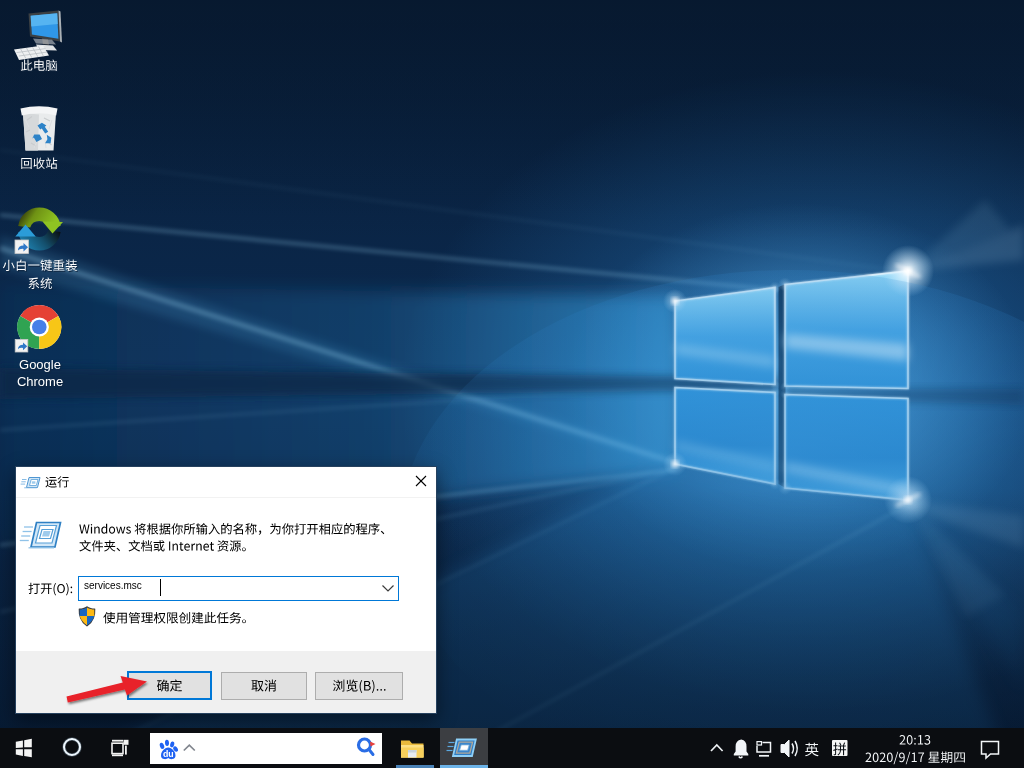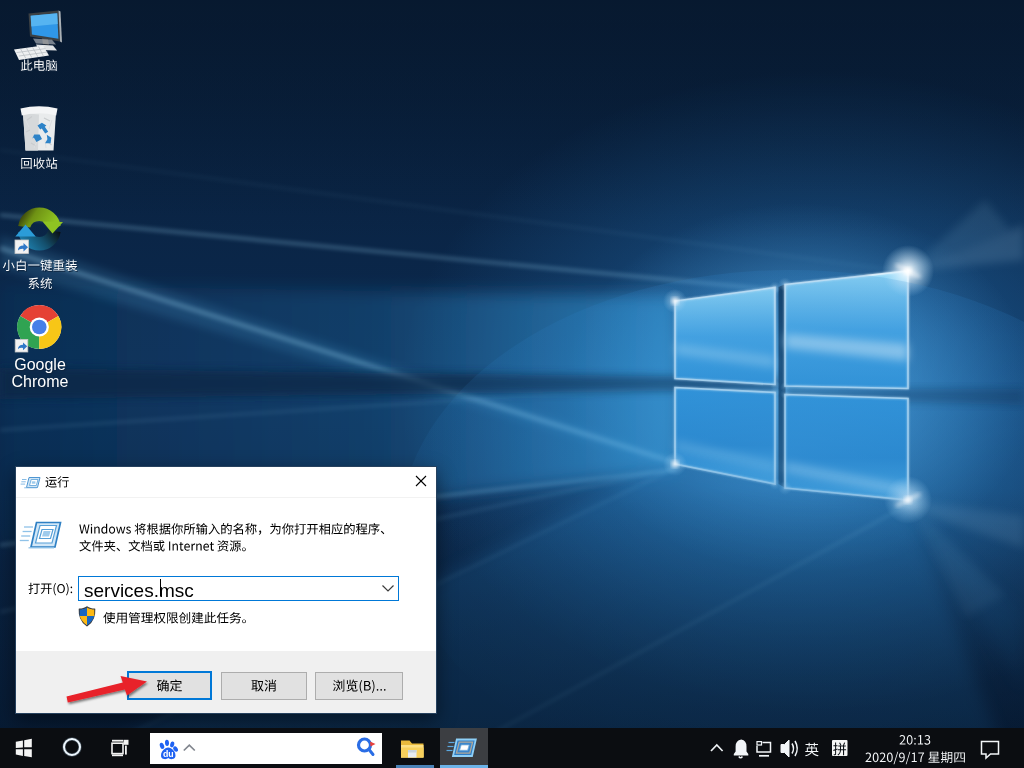--- a/index.html
+++ b/index.html
@@ -200,21 +200,21 @@
 <circle cx="39.3" cy="327" r="22" fill="#fff"></circle>
 <path d="M39.3,327 L20.2,316 A22,22 0 0 1 58.4,316 Z" fill="#e54134"></path>
 <path d="M39.3,327 L20.2,316 A22,22 0 0 0 39.3,349 Z" fill="#30a352"></path>
 <path d="M39.3,327 L39.3,349 A22,22 0 0 0 58.4,316 Z" fill="#f7c617"></path>
 <circle cx="39.3" cy="327" r="9.6" fill="#fff"></circle>
 <circle cx="39.3" cy="327" r="7.3" fill="#477fe8"></circle>
 <rect x="15.2" y="339.4" width="12.6" height="12.6" fill="#f2f2f2" stroke="#c9c9c9" stroke-width="0.8"></rect>
 <path d="M18,349.3 q0,-4.6 5,-4.6 l0,-2.3 4.2,3.9 -4.2,3.9 0,-2.3 q-3.7,-0.3 -5,1.4 Z" fill="#2f78c8"></path>
 </g>
 </svg>
-<div class="abs" style="left:0;top:356px;width:80px;text-align:center;color:#fff;font-size:16px;line-height:17px;text-shadow:1px 1.2px 1px rgba(16,37,61,.95)">Google<br>Chrome</div>
+<div class="abs" style="left:0;top:356px;width:80px;text-align:center;color:#fff;font-size:13px;line-height:17px;text-shadow:1px 1.2px 1px rgba(16,37,61,.95)">Google<br>Chrome</div>
 
 <div class="abs" style="left:15px;top:466px;width:422px;height:248px;background:#fff;border:1px solid #26415e;box-shadow:0 6px 18px rgba(0,0,0,0.45)">
  <div class="abs" style="left:0;top:184px;width:420px;height:62px;background:#f0f0f0"></div>
  <div class="abs" style="left:0;top:30px;width:420px;height:1px;background:#f2f2f2"></div>
 </div>
 
 <svg class="abs" style="left:0;top:0" width="1024" height="768" viewBox="0 0 1024 768">
 <g>
 <polygon points="26.5,487.5 29,477.5 40,477.5 37.5,487.5" fill="#cfe6f7" stroke="#4f96d2" stroke-width="1"></polygon>
 <polygon points="29.5,485.5 31.2,479.5 38,479.5 36.3,485.5" fill="#fff" stroke="#5a9fd8" stroke-width="0.8"></polygon>
@@ -254,21 +254,21 @@
 <path d="M79.8,616 l7.2,0 0,9.3 q-3.6,-2.5 -5.4,-5.2 q-1.3,-2 -1.8,-4.1 Z" fill="#fdb913"></path>
 <path d="M94.2,616 l-7.2,0 0,9.3 q3.6,-2.5 5.4,-5.2 q1.3,-2 1.8,-4.1 Z" fill="#1766c0"></path>
 </g>
 <path d="M110.5 612.0V613.3H107.0V614.2H110.5V615.4H107.4V618.9H110.5C110.4 619.6 110.2 620.3 109.8 620.8C109.1 620.4 108.6 619.8 108.2 619.2L107.4 619.4C107.9 620.2 108.5 620.9 109.2 621.5C108.7 622.0 107.8 622.4 106.6 622.8C106.8 623.0 107.0 623.3 107.2 623.5C108.5 623.2 109.4 622.6 110.0 622.0C111.3 622.8 112.9 623.3 114.7 623.5C114.8 623.3 115.0 622.9 115.2 622.7C113.4 622.5 111.8 622.0 110.6 621.3C111.1 620.6 111.3 619.8 111.4 618.9H114.7V615.4H111.5V614.2H115.1V613.3H111.5V612.0ZM108.3 616.2H110.5V617.5L110.5 618.1H108.3ZM111.5 616.2H113.8V618.1H111.5L111.5 617.5ZM106.5 611.9C105.8 613.8 104.5 615.7 103.3 616.9C103.4 617.1 103.7 617.6 103.8 617.8C104.3 617.3 104.7 616.8 105.2 616.2V623.6H106.1V614.8C106.6 613.9 107.0 613.1 107.4 612.2Z M117.5 612.8V617.4C117.5 619.1 117.4 621.4 116.0 623.0C116.2 623.1 116.6 623.4 116.7 623.6C117.7 622.5 118.1 621.1 118.3 619.6H121.5V623.4H122.4V619.6H125.8V622.2C125.8 622.4 125.8 622.5 125.5 622.5C125.3 622.6 124.4 622.6 123.5 622.5C123.7 622.8 123.8 623.2 123.9 623.4C125.0 623.4 125.8 623.4 126.2 623.3C126.6 623.1 126.8 622.8 126.8 622.2V612.8ZM118.5 613.7H121.5V615.7H118.5ZM125.8 613.7V615.7H122.4V613.7ZM118.5 616.6H121.5V618.7H118.4C118.4 618.3 118.5 617.8 118.5 617.4ZM125.8 616.6V618.7H122.4V616.6Z M130.9 617.0V623.5H131.8V623.1H137.9V623.5H138.8V620.4H131.8V619.5H138.2V617.0ZM137.9 622.3H131.8V621.1H137.9ZM133.7 614.7C133.9 614.9 134.0 615.2 134.1 615.5H129.5V617.5H130.4V616.2H138.8V617.5H139.7V615.5H135.1C135.0 615.1 134.8 614.8 134.6 614.5ZM131.8 617.7H137.3V618.8H131.8ZM130.3 611.9C130.0 613.0 129.4 614.0 128.7 614.7C129.0 614.9 129.4 615.1 129.6 615.2C129.9 614.8 130.3 614.2 130.6 613.6H131.5C131.7 614.1 132.0 614.7 132.1 615.0L132.9 614.8C132.8 614.5 132.6 614.0 132.4 613.6H134.3V612.9H130.9C131.0 612.6 131.1 612.3 131.2 612.0ZM135.6 611.9C135.4 612.8 135.0 613.7 134.4 614.3C134.6 614.4 135.0 614.6 135.2 614.7C135.4 614.4 135.7 614.1 135.9 613.7H136.8C137.2 614.1 137.5 614.7 137.7 615.1L138.5 614.7C138.3 614.4 138.1 614.0 137.8 613.7H140.0V612.9H136.2C136.4 612.7 136.5 612.4 136.6 612.1Z M146.8 615.7H148.7V617.3H146.8ZM149.5 615.7H151.5V617.3H149.5ZM146.8 613.3H148.7V614.9H146.8ZM149.5 613.3H151.5V614.9H149.5ZM144.8 622.2V623.1H153.0V622.2H149.6V620.5H152.6V619.6H149.6V618.1H152.4V612.5H145.9V618.1H148.6V619.6H145.8V620.5H148.6V622.2ZM141.2 621.2 141.5 622.2C142.6 621.8 144.0 621.3 145.4 620.9L145.2 620.0L143.8 620.4V617.3H145.1V616.4H143.8V613.7H145.3V612.8H141.4V613.7H142.9V616.4H141.5V617.3H142.9V620.7C142.3 620.9 141.7 621.1 141.2 621.2Z M164.1 614.0C163.7 616.2 163.0 618.0 162.0 619.5C161.0 618.0 160.5 616.2 160.1 614.0ZM158.7 613.1V614.0H159.2C159.6 616.6 160.3 618.6 161.4 620.2C160.4 621.4 159.3 622.2 158.0 622.7C158.2 622.9 158.5 623.3 158.6 623.5C159.9 622.9 161.0 622.1 162.0 621.0C162.7 621.9 163.7 622.8 164.9 623.6C165.1 623.3 165.3 623.0 165.6 622.8C164.3 622.0 163.3 621.2 162.6 620.2C163.8 618.5 164.8 616.2 165.2 613.2L164.6 613.0L164.4 613.1ZM156.1 611.9V614.6H154.0V615.5H155.8C155.4 617.2 154.5 619.2 153.6 620.3C153.8 620.5 154.1 620.9 154.2 621.2C154.9 620.3 155.6 618.8 156.1 617.2V623.5H157.0V617.1C157.5 617.8 158.3 618.7 158.6 619.2L159.1 618.4C158.8 618.0 157.4 616.4 157.0 616.0V615.5H158.7V614.6H157.0V611.9Z M167.2 612.4V623.5H168.0V613.3H169.8C169.6 614.1 169.2 615.2 168.8 616.1C169.7 617.1 170.0 618.0 170.0 618.7C170.0 619.1 169.9 619.5 169.7 619.6C169.6 619.7 169.5 619.7 169.3 619.7C169.1 619.7 168.9 619.7 168.6 619.7C168.7 619.9 168.8 620.3 168.8 620.5C169.1 620.5 169.4 620.5 169.7 620.5C169.9 620.5 170.1 620.4 170.3 620.3C170.7 620.0 170.8 619.5 170.8 618.8C170.8 618.0 170.6 617.1 169.7 616.0C170.1 615.0 170.6 613.8 170.9 612.8L170.3 612.4L170.2 612.4ZM176.2 615.6V617.2H172.5V615.6ZM176.2 614.8H172.5V613.3H176.2ZM171.5 623.5C171.8 623.3 172.2 623.2 174.8 622.5C174.7 622.3 174.7 621.9 174.7 621.6L172.5 622.2V618.0H173.7C174.3 620.5 175.5 622.5 177.5 623.4C177.7 623.2 177.9 622.8 178.2 622.6C177.2 622.2 176.3 621.5 175.7 620.6C176.4 620.2 177.2 619.6 177.9 619.1L177.3 618.4C176.8 618.9 176.0 619.5 175.3 619.9C175.0 619.3 174.7 618.7 174.5 618.0H177.1V612.5H171.6V621.8C171.6 622.4 171.3 622.6 171.1 622.7C171.3 622.9 171.5 623.3 171.5 623.5Z M189.2 612.1V622.2C189.2 622.5 189.1 622.6 188.8 622.6C188.6 622.6 187.8 622.6 186.9 622.6C187.0 622.8 187.2 623.2 187.2 623.5C188.4 623.5 189.1 623.4 189.5 623.3C189.9 623.1 190.1 622.9 190.1 622.2V612.1ZM186.7 613.4V620.4H187.6V613.4ZM180.4 616.5V621.9C180.4 623.1 180.8 623.3 182.0 623.3C182.3 623.3 184.0 623.3 184.3 623.3C185.5 623.3 185.7 622.8 185.9 621.1C185.6 621.0 185.2 620.9 185.0 620.7C185.0 622.2 184.9 622.5 184.3 622.5C183.9 622.5 182.4 622.5 182.1 622.5C181.4 622.5 181.3 622.4 181.3 621.9V617.4H184.0C183.9 618.9 183.8 619.5 183.7 619.7C183.6 619.8 183.5 619.8 183.3 619.8C183.1 619.8 182.7 619.8 182.2 619.8C182.4 620.0 182.5 620.3 182.5 620.6C183.0 620.6 183.5 620.6 183.7 620.6C184.0 620.5 184.2 620.5 184.4 620.3C184.7 619.9 184.9 619.1 185.0 616.9C185.0 616.8 185.0 616.5 185.0 616.5ZM182.5 611.9C181.9 613.6 180.5 615.3 178.9 616.5C179.2 616.6 179.5 616.9 179.6 617.1C180.9 616.1 182.0 614.9 182.8 613.5C183.8 614.6 184.8 615.9 185.4 616.7L186.1 616.1C185.5 615.2 184.2 613.8 183.2 612.7L183.4 612.2Z M196.2 613.0V613.7H198.5V614.7H195.4V615.4H198.5V616.4H196.1V617.2H198.5V618.2H196.0V618.9H198.5V619.9H195.4V620.6H198.5V621.9H199.4V620.6H203.0V619.9H199.4V618.9H202.5V618.2H199.4V617.2H202.2V615.4H203.1V614.7H202.2V613.0H199.4V611.9H198.5V613.0ZM199.4 615.4H201.4V616.4H199.4ZM199.4 614.7V613.7H201.4V614.7ZM192.4 617.5C192.4 617.4 192.7 617.2 192.9 617.1H194.5C194.3 618.3 194.0 619.2 193.7 620.1C193.4 619.6 193.1 618.9 192.9 618.2L192.2 618.4C192.5 619.5 192.9 620.3 193.3 620.9C192.9 621.7 192.3 622.4 191.7 622.9C191.9 623.0 192.2 623.3 192.4 623.5C193.0 623.0 193.5 622.4 193.9 621.6C195.3 622.9 197.1 623.2 199.4 623.2H203.0C203.0 622.9 203.2 622.5 203.3 622.3C202.7 622.3 199.9 622.3 199.4 622.3C197.3 622.3 195.6 622.1 194.3 620.8C194.9 619.7 195.2 618.2 195.4 616.4L194.9 616.3L194.7 616.3H193.6C194.2 615.4 194.9 614.2 195.5 612.9L194.9 612.6L194.6 612.7H192.0V613.5H194.2C193.7 614.7 193.1 615.7 192.8 616.0C192.6 616.4 192.3 616.7 192.0 616.8C192.2 617.0 192.3 617.4 192.4 617.5Z M204.4 622.3 204.5 623.3C206.1 623.0 208.4 622.6 210.6 622.2L210.5 621.3L208.7 621.6V616.7H210.5V615.8H208.7V611.9H207.7V621.8L206.3 622.0V614.5H205.4V622.2ZM211.1 611.9V621.4C211.1 622.7 211.4 623.1 212.6 623.1C212.9 623.1 214.3 623.1 214.5 623.1C215.7 623.1 215.9 622.4 216.0 620.4C215.8 620.3 215.4 620.1 215.1 619.9C215.1 621.7 215.0 622.2 214.5 622.2C214.2 622.2 213.0 622.2 212.7 622.2C212.2 622.2 212.1 622.1 212.1 621.4V617.5C213.3 616.9 214.6 616.1 215.6 615.4L214.8 614.7C214.2 615.3 213.1 615.9 212.1 616.5V611.9Z M220.7 622.1V623.0H228.3V622.1H224.9V618.2H228.5V617.3H224.9V613.8C226.1 613.6 227.1 613.3 228.0 613.0L227.3 612.2C225.7 612.8 223.0 613.3 220.6 613.6C220.7 613.8 220.9 614.2 220.9 614.4C221.9 614.3 223.0 614.1 224.0 614.0V617.3H220.2V618.2H224.0V622.1ZM220.1 611.9C219.3 613.9 218.0 615.8 216.7 617.1C216.9 617.3 217.2 617.8 217.3 618.0C217.8 617.5 218.3 616.9 218.7 616.3V623.5H219.7V614.9C220.2 614.0 220.7 613.1 221.0 612.2Z M234.6 617.7C234.6 618.2 234.5 618.6 234.4 618.9H230.6V619.8H234.1C233.4 621.4 232.0 622.2 229.7 622.7C229.9 622.9 230.1 623.3 230.2 623.5C232.7 622.9 234.3 621.8 235.1 619.8H238.9C238.7 621.4 238.5 622.2 238.2 622.4C238.0 622.6 237.9 622.6 237.6 622.6C237.3 622.6 236.5 622.6 235.7 622.5C235.9 622.7 236.0 623.1 236.0 623.3C236.8 623.4 237.5 623.4 237.9 623.4C238.3 623.3 238.6 623.3 238.9 623.0C239.4 622.6 239.6 621.7 239.9 619.4C239.9 619.2 240.0 618.9 240.0 618.9H235.4C235.5 618.6 235.5 618.2 235.6 617.8ZM238.4 614.0C237.6 614.8 236.6 615.4 235.4 615.9C234.4 615.4 233.6 614.9 233.1 614.2L233.3 614.0ZM233.8 611.9C233.2 613.0 231.9 614.3 230.1 615.2C230.3 615.4 230.6 615.7 230.7 615.9C231.4 615.6 231.9 615.2 232.5 614.7C233.0 615.3 233.6 615.8 234.3 616.2C232.8 616.7 231.2 617.0 229.6 617.2C229.7 617.4 229.9 617.8 230.0 618.0C231.8 617.8 233.7 617.4 235.4 616.7C236.9 617.3 238.6 617.7 240.6 617.9C240.7 617.6 240.9 617.2 241.1 617.0C239.4 616.9 237.8 616.7 236.5 616.3C237.9 615.6 239.1 614.7 239.9 613.6L239.3 613.2L239.1 613.2H234.0C234.3 612.8 234.6 612.5 234.8 612.1Z M244.0 619.4C243.0 619.4 242.1 620.3 242.1 621.3C242.1 622.4 243.0 623.3 244.0 623.3C245.1 623.3 246.0 622.4 246.0 621.3C246.0 620.3 245.1 619.4 244.0 619.4ZM244.0 622.6C243.4 622.6 242.8 622.1 242.8 621.3C242.8 620.6 243.4 620.1 244.0 620.1C244.8 620.1 245.3 620.6 245.3 621.3C245.3 622.1 244.8 622.6 244.0 622.6Z" fill="#000000"></path>
 <path d="M163.7 679.5C163.1 681.1 162.1 682.6 161.0 683.6C161.2 683.8 161.5 684.2 161.6 684.4C161.8 684.2 162.1 683.9 162.3 683.7V686.4C162.3 687.8 162.1 689.7 160.9 691.0C161.1 691.1 161.5 691.4 161.6 691.6C162.5 690.7 162.8 689.5 163.0 688.4H164.9V691.1H165.7V688.4H167.6V690.4C167.6 690.5 167.6 690.6 167.4 690.6C167.3 690.6 166.7 690.6 166.2 690.6C166.3 690.8 166.4 691.2 166.4 691.4C167.2 691.4 167.8 691.4 168.1 691.3C168.4 691.1 168.6 690.9 168.6 690.4V682.9H166.2C166.6 682.3 167.1 681.6 167.4 681.0L166.8 680.6L166.6 680.7H164.2C164.3 680.4 164.4 680.1 164.5 679.8ZM164.9 687.5H163.1C163.2 687.1 163.2 686.7 163.2 686.4V686.0H164.9ZM165.7 687.5V686.0H167.6V687.5ZM164.9 685.2H163.2V683.7H164.9ZM165.7 685.2V683.7H167.6V685.2ZM162.9 682.9H162.9C163.2 682.5 163.5 682.0 163.8 681.5H166.1C165.8 682.0 165.5 682.5 165.1 682.9ZM157.2 680.3V681.2H158.8C158.4 683.2 157.9 685.0 157.0 686.2C157.1 686.5 157.3 687.0 157.4 687.3C157.6 687.0 157.9 686.6 158.1 686.2V690.9H158.9V689.9H161.2V684.3H158.9C159.2 683.3 159.5 682.2 159.7 681.2H161.6V680.3ZM158.9 685.2H160.4V689.0H158.9Z M172.4 685.6C172.1 687.9 171.4 689.8 170.0 690.9C170.2 691.1 170.6 691.4 170.8 691.6C171.6 690.8 172.3 689.8 172.7 688.6C173.9 690.9 175.9 691.3 178.6 691.3H181.6C181.7 691.0 181.8 690.6 182.0 690.3C181.3 690.4 179.1 690.4 178.6 690.4C177.9 690.4 177.1 690.3 176.5 690.2V687.6H180.4V686.7H176.5V684.5H179.8V683.6H172.2V684.5H175.5V689.9C174.4 689.5 173.6 688.8 173.1 687.4C173.2 686.9 173.3 686.3 173.4 685.7ZM175.0 679.8C175.3 680.2 175.5 680.6 175.6 681.0H170.6V683.9H171.5V682.0H180.4V683.9H181.4V681.0H176.8C176.6 680.6 176.3 680.0 176.0 679.5Z" fill="#000000"></path>
 <path d="M262.1 682.0C261.7 683.9 261.2 685.6 260.5 687.0C259.8 685.5 259.4 683.8 259.1 682.0ZM257.6 681.0V682.0H258.2C258.6 684.3 259.1 686.3 259.9 688.0C259.2 689.2 258.2 690.2 257.2 690.8C257.4 691.0 257.7 691.3 257.9 691.5C258.8 690.9 259.7 690.0 260.5 688.9C261.1 690.0 261.9 690.8 262.9 691.4C263.1 691.2 263.4 690.9 263.6 690.7C262.5 690.1 261.7 689.1 261.0 688.0C262.0 686.2 262.7 684.0 263.1 681.2L262.5 681.0L262.3 681.0ZM251.5 688.8 251.7 689.7 255.6 689.1V691.5H256.6V688.9L257.7 688.7L257.7 687.8L256.6 688.0V681.1H257.5V680.2H251.6V681.1H252.5V688.7ZM253.4 681.1H255.6V682.9H253.4ZM253.4 683.7H255.6V685.6H253.4ZM253.4 686.5H255.6V688.2L253.4 688.5Z M275.2 679.9C274.9 680.7 274.3 681.8 273.8 682.4L274.7 682.8C275.1 682.1 275.7 681.2 276.2 680.3ZM268.6 680.4C269.1 681.1 269.7 682.2 269.9 682.8L270.7 682.4C270.5 681.7 269.9 680.8 269.4 680.0ZM265.1 680.4C265.9 680.8 266.9 681.5 267.4 682.0L268.0 681.2C267.5 680.8 266.5 680.1 265.7 679.7ZM264.5 683.9C265.3 684.3 266.3 685.0 266.8 685.4L267.4 684.7C266.9 684.2 265.9 683.6 265.1 683.2ZM264.9 690.8 265.7 691.4C266.4 690.2 267.2 688.5 267.8 687.1L267.1 686.6C266.4 688.0 265.5 689.8 264.9 690.8ZM269.9 686.4H274.7V687.9H269.9ZM269.9 685.6V684.2H274.7V685.6ZM271.9 679.6V683.3H268.9V691.5H269.9V688.7H274.7V690.3C274.7 690.5 274.6 690.5 274.4 690.6C274.2 690.6 273.5 690.6 272.8 690.5C272.9 690.8 273.1 691.2 273.1 691.5C274.1 691.5 274.7 691.5 275.1 691.3C275.5 691.1 275.6 690.9 275.6 690.3V683.3H272.8V679.6Z" fill="#000000"></path>
 <path d="M341.3 681.0V688.7H342.2V681.0ZM343.5 679.6V690.4C343.5 690.6 343.4 690.7 343.2 690.7C343.1 690.7 342.5 690.7 341.9 690.7C342.1 690.9 342.2 691.3 342.2 691.6C343.0 691.6 343.6 691.5 343.9 691.4C344.2 691.2 344.3 691.0 344.3 690.4V679.6ZM333.5 680.5C334.1 681.0 334.8 681.7 335.1 682.2L335.8 681.6C335.5 681.2 334.7 680.5 334.1 679.9ZM333.0 684.0C333.6 684.4 334.4 685.1 334.8 685.6L335.4 685.0C335.0 684.5 334.2 683.9 333.6 683.4ZM333.2 690.6 334.1 691.1C334.6 690.0 335.2 688.5 335.7 687.2L335.0 686.7C334.5 688.1 333.7 689.7 333.2 690.6ZM336.3 684.2C336.9 685.0 337.5 685.9 338.0 686.8C337.5 688.4 336.7 689.7 335.5 690.6C335.7 690.8 336.1 691.1 336.2 691.3C337.2 690.4 338.0 689.2 338.6 687.8C339.1 688.6 339.5 689.4 339.7 690.1L340.5 689.5C340.2 688.7 339.7 687.7 339.0 686.7C339.4 685.5 339.7 684.2 340.0 682.7H340.8V681.8H336.0V682.7H339.0C338.9 683.8 338.7 684.8 338.4 685.7C337.9 685.0 337.5 684.4 337.0 683.8ZM337.4 680.0C337.7 680.6 338.1 681.3 338.2 681.8L339.1 681.4C338.9 681.0 338.5 680.2 338.2 679.7Z M353.8 682.4C354.4 683.0 355.2 683.9 355.5 684.5L356.4 684.1C356.0 683.5 355.3 682.6 354.6 682.0ZM346.9 680.3V684.0H347.9V680.3ZM349.6 679.7V684.4H350.6V679.7ZM352.3 688.1V690.2C352.3 691.1 352.6 691.4 353.9 691.4C354.2 691.4 355.9 691.4 356.2 691.4C357.2 691.4 357.5 691.0 357.6 689.5C357.3 689.5 356.9 689.3 356.7 689.2C356.7 690.4 356.6 690.5 356.1 690.5C355.7 690.5 354.3 690.5 354.0 690.5C353.4 690.5 353.3 690.5 353.3 690.1V688.1ZM351.4 686.3V687.3C351.4 688.3 351.0 689.8 346.3 690.8C346.5 691.0 346.8 691.3 346.9 691.6C351.8 690.4 352.4 688.7 352.4 687.3V686.3ZM348.0 684.8V688.9H348.9V685.7H355.0V688.8H356.1V684.8ZM353.0 679.6C352.7 681.0 352.1 682.5 351.3 683.5C351.5 683.6 351.9 683.8 352.1 684.0C352.6 683.4 353.0 682.6 353.3 681.8H357.6V680.9H353.6C353.7 680.5 353.9 680.2 354.0 679.8Z M361.5 693.0 362.2 692.7C361.1 690.9 360.6 688.7 360.6 686.5C360.6 684.3 361.1 682.1 362.2 680.2L361.5 679.9C360.3 681.8 359.6 683.9 359.6 686.5C359.6 689.0 360.3 691.1 361.5 693.0Z M364.1 690.5H367.2C369.3 690.5 370.8 689.6 370.8 687.7C370.8 686.4 370.0 685.7 368.8 685.4V685.4C369.7 685.1 370.2 684.2 370.2 683.3C370.2 681.6 368.9 681.0 366.9 681.0H364.1ZM365.3 685.0V681.9H366.8C368.3 681.9 369.0 682.3 369.0 683.5C369.0 684.4 368.4 685.0 366.7 685.0ZM365.3 689.5V686.0H367.0C368.7 686.0 369.6 686.5 369.6 687.7C369.6 689.0 368.6 689.5 367.0 689.5Z M372.6 693.0C373.8 691.1 374.5 689.0 374.5 686.5C374.5 683.9 373.8 681.8 372.6 679.9L371.9 680.2C373.0 682.1 373.6 684.3 373.6 686.5C373.6 688.7 373.0 690.9 371.9 692.7Z M377.6 690.7C378.0 690.7 378.4 690.3 378.4 689.8C378.4 689.2 378.0 688.9 377.6 688.9C377.1 688.9 376.7 689.2 376.7 689.8C376.7 690.3 377.1 690.7 377.6 690.7Z M381.2 690.7C381.6 690.7 382.0 690.3 382.0 689.8C382.0 689.2 381.6 688.9 381.2 688.9C380.7 688.9 380.3 689.2 380.3 689.8C380.3 690.3 380.7 690.7 381.2 690.7Z M384.8 690.7C385.2 690.7 385.6 690.3 385.6 689.8C385.6 689.2 385.2 688.9 384.8 688.9C384.3 688.9 383.9 689.2 383.9 689.8C383.9 690.3 384.3 690.7 384.8 690.7Z" fill="#000000"></path>
 </svg>
 
 <div class="abs" style="left:78px;top:576px;width:321px;height:25px;background:#fff;border:1px solid #0078d7"></div>
-<div class="abs" style="left:84px;top:580px;font-size:19px;color:#000;font-family:'Liberation Sans',sans-serif">services.msc</div>
+<div class="abs" style="left:84px;top:580px;font-size:10px;color:#000;font-family:'Liberation Sans',sans-serif">services.msc</div>
 <div class="abs" style="left:160px;top:579px;width:1px;height:17px;background:#000"></div>
 <svg class="abs" style="left:381px;top:584px" width="14" height="9" viewBox="0 0 14 9">
       <path d="M1.5,1.5 L7,7 L12.5,1.5" stroke="#3c3c3c" stroke-width="1.2" fill="none"></path>
     </svg>
 <div class="abs" style="left:127px;top:671px;width:85px;height:29px;background:#e1e1e1;border:2px solid #0078d7"></div>
 <div class="abs" style="left:221px;top:672px;width:86px;height:28px;background:#e1e1e1;border:1px solid #adadad"></div>
 <div class="abs" style="left:315px;top:672px;width:88px;height:28px;background:#e1e1e1;border:1px solid #adadad"></div>
 
 <svg class="abs" style="left:0;top:0" width="1024" height="768" viewBox="0 0 1024 768">
 <path d="M163.7 679.5C163.1 681.1 162.1 682.6 161.0 683.6C161.2 683.8 161.5 684.2 161.6 684.4C161.8 684.2 162.1 683.9 162.3 683.7V686.4C162.3 687.8 162.1 689.7 160.9 691.0C161.1 691.1 161.5 691.4 161.6 691.6C162.5 690.7 162.8 689.5 163.0 688.4H164.9V691.1H165.7V688.4H167.6V690.4C167.6 690.5 167.6 690.6 167.4 690.6C167.3 690.6 166.7 690.6 166.2 690.6C166.3 690.8 166.4 691.2 166.4 691.4C167.2 691.4 167.8 691.4 168.1 691.3C168.4 691.1 168.6 690.9 168.6 690.4V682.9H166.2C166.6 682.3 167.1 681.6 167.4 681.0L166.8 680.6L166.6 680.7H164.2C164.3 680.4 164.4 680.1 164.5 679.8ZM164.9 687.5H163.1C163.2 687.1 163.2 686.7 163.2 686.4V686.0H164.9ZM165.7 687.5V686.0H167.6V687.5ZM164.9 685.2H163.2V683.7H164.9ZM165.7 685.2V683.7H167.6V685.2ZM162.9 682.9H162.9C163.2 682.5 163.5 682.0 163.8 681.5H166.1C165.8 682.0 165.5 682.5 165.1 682.9ZM157.2 680.3V681.2H158.8C158.4 683.2 157.9 685.0 157.0 686.2C157.1 686.5 157.3 687.0 157.4 687.3C157.6 687.0 157.9 686.6 158.1 686.2V690.9H158.9V689.9H161.2V684.3H158.9C159.2 683.3 159.5 682.2 159.7 681.2H161.6V680.3ZM158.9 685.2H160.4V689.0H158.9Z M172.4 685.6C172.1 687.9 171.4 689.8 170.0 690.9C170.2 691.1 170.6 691.4 170.8 691.6C171.6 690.8 172.3 689.8 172.7 688.6C173.9 690.9 175.9 691.3 178.6 691.3H181.6C181.7 691.0 181.8 690.6 182.0 690.3C181.3 690.4 179.1 690.4 178.6 690.4C177.9 690.4 177.1 690.3 176.5 690.2V687.6H180.4V686.7H176.5V684.5H179.8V683.6H172.2V684.5H175.5V689.9C174.4 689.5 173.6 688.8 173.1 687.4C173.2 686.9 173.3 686.3 173.4 685.7ZM175.0 679.8C175.3 680.2 175.5 680.6 175.6 681.0H170.6V683.9H171.5V682.0H180.4V683.9H181.4V681.0H176.8C176.6 680.6 176.3 680.0 176.0 679.5Z" fill="#000000"></path>

